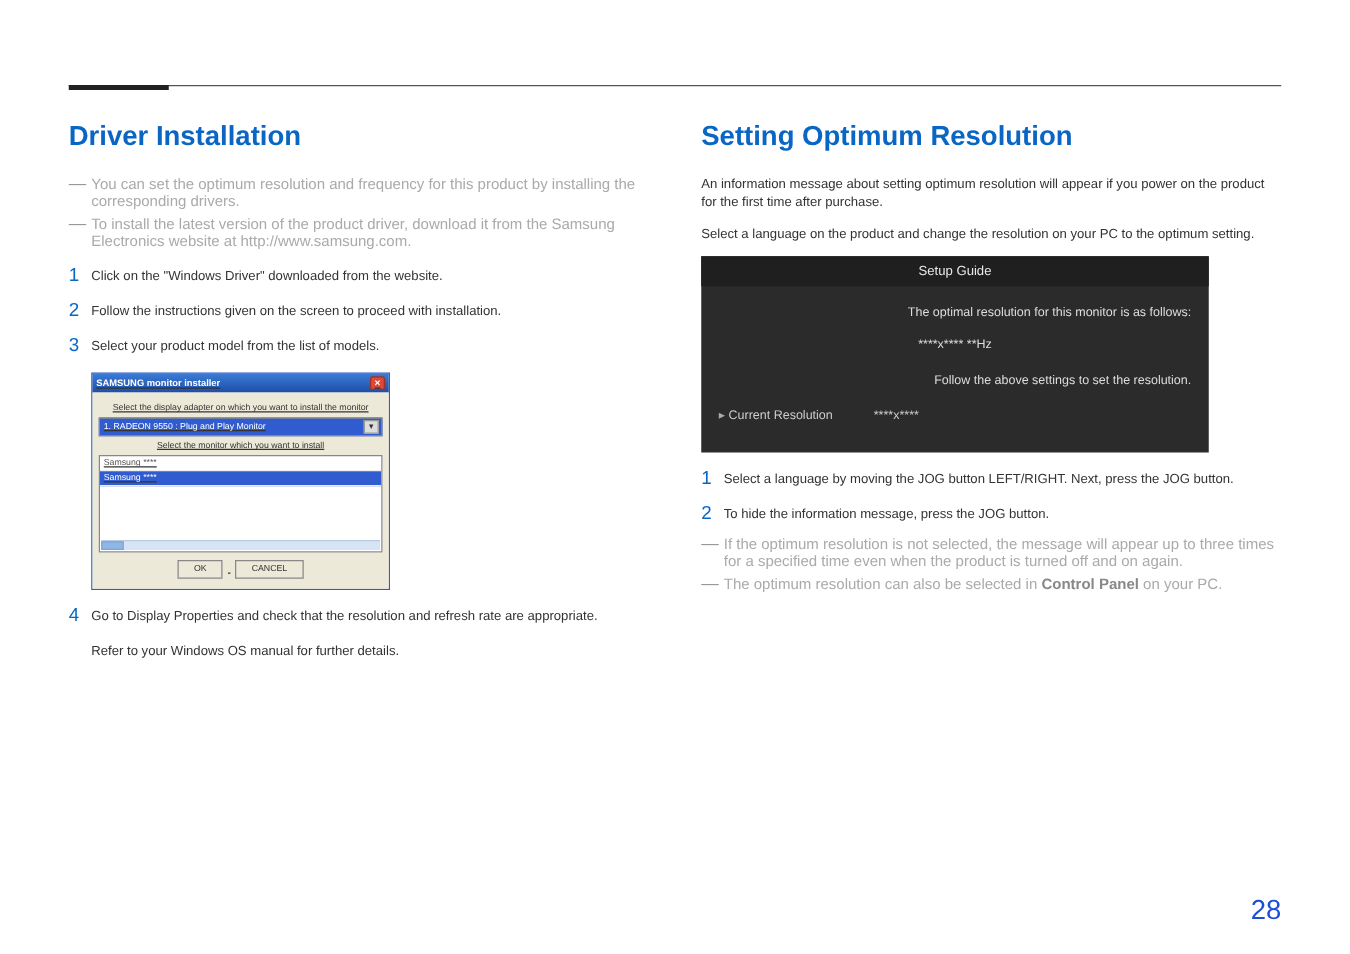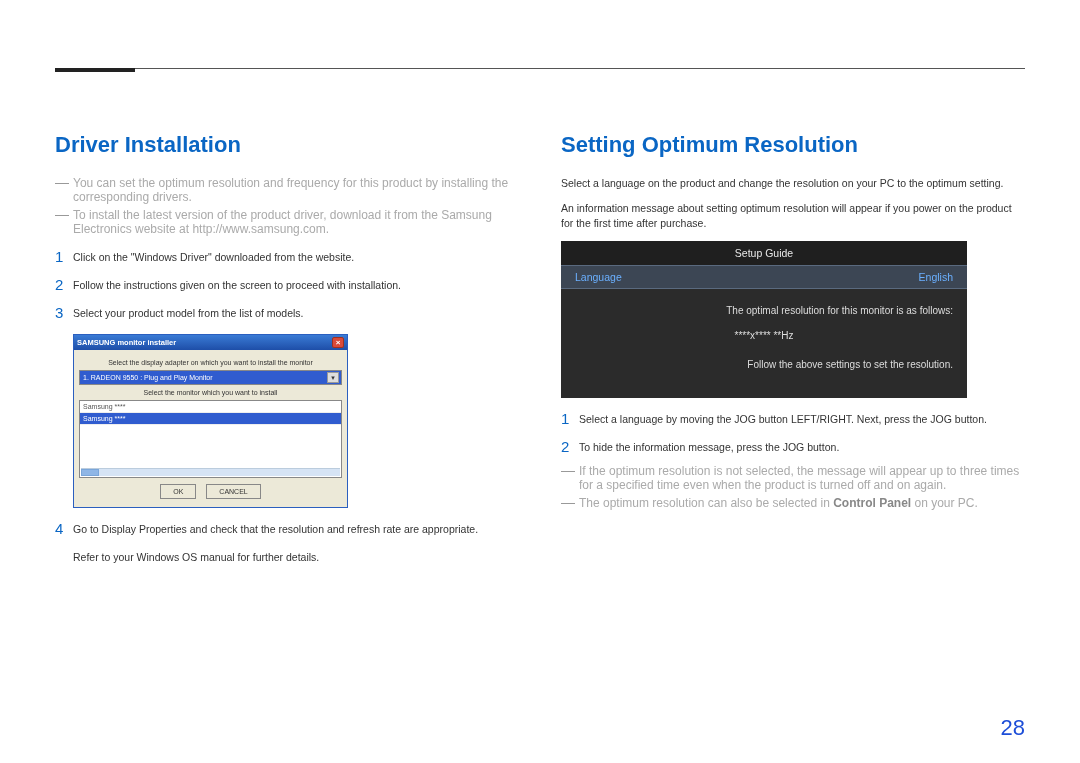--- a/index.html
+++ b/index.html
@@ -26,21 +26,20 @@
     width: 80px;
     border-top: 4px solid #222;
   }
   .columns {
     position: absolute;
     top: 96px;
     left: 55px;
     right: 55px;
     display: flex;
     gap: 42px;
-    margin-top: 36px;
   }
   .col { flex: 1; }
   h2 {
     color: #0a66c4;
     font-weight: 700;
     font-size: 22px;
     margin-bottom: 18px;
   }
   .note-row { display: flex; align-items: flex-start; margin-bottom: 4px; }
   .note-dash {
@@ -56,22 +55,22 @@
   }
   .step-text { font-size: 10.5px; color: #333; line-height: 14px; flex: 1; }
   .body-text { font-size: 10.5px; color: #333; line-height: 15px; margin-bottom: 10px; }
   .page-num {
     position: absolute; bottom: 22px; right: 55px; font-size: 22px; color: #1d4ed8;
     font-weight: 300;
   }
 
   
   .win-dialog {
-    width: 275px; border: 1px solid #2b5fbf; margin: 14px 0 8px 18px;
-    font-size: 7px; line-height: 9px; background: #eee;
+    width: 239px; border: 1px solid #2b5fbf; margin: 14px 0 8px 18px;
+    font-size: 7px; line-height: 9px; background: #eee; text-decoration: underline;
   }
   .win-titlebar {
     background: linear-gradient(#3a7bd5, #1e4ea8);
     color: #fff; font-weight: bold; padding: 2px 3px;
     display: flex; justify-content: space-between; align-items: center;
     font-size: 7.5px;
   }
   .win-close {
     width: 12px; height: 11px; background: #d94a3a; border: 1px solid #a03020;
     border-radius: 2px; color:#fff; display:flex; align-items:center; justify-content:center;
@@ -189,33 +188,33 @@
     </div>
     <div class="step-row">
       <span class="step-num"></span>
       <span class="step-text">Refer to your Windows OS manual for further details.</span>
     </div>
   </div>
 
   <div class="col">
     <h2>Setting Optimum Resolution</h2>
 
+    <div class="body-text">An information message about setting optimum resolution will appear if you power on the product for the first time after purchase.</div>
     <div class="body-text">Select a language on the product and change the resolution on your PC to the optimum setting.</div>
-    <div class="body-text">An information message about setting optimum resolution will appear if you power on the product for the first time after purchase.</div>
 
     <div class="osd">
       <div class="osd-titlebar">Setup Guide</div>
-      <div class="osd-lang">
-        <span>Language</span>
-        <span>English</span>
-      </div>
       <div class="osd-section">
         <div class="osd-info">The optimal resolution for this monitor is as follows:</div>
         <div class="osd-res">****x**** **Hz</div>
         <div class="osd-follow">Follow the above settings to set the resolution.</div>
+        <div class="osd-cr">
+          <span class="lbl">Current Resolution</span>
+          <span class="val">****x****</span>
+        </div>
       </div>
     </div>
 
     <div class="step-row">
       <span class="step-num">1</span>
       <span class="step-text">Select a language by moving the JOG button LEFT/RIGHT. Next, press the JOG button.</span>
     </div>
     <div class="step-row">
       <span class="step-num">2</span>
       <span class="step-text">To hide the information message, press the JOG button.</span>

